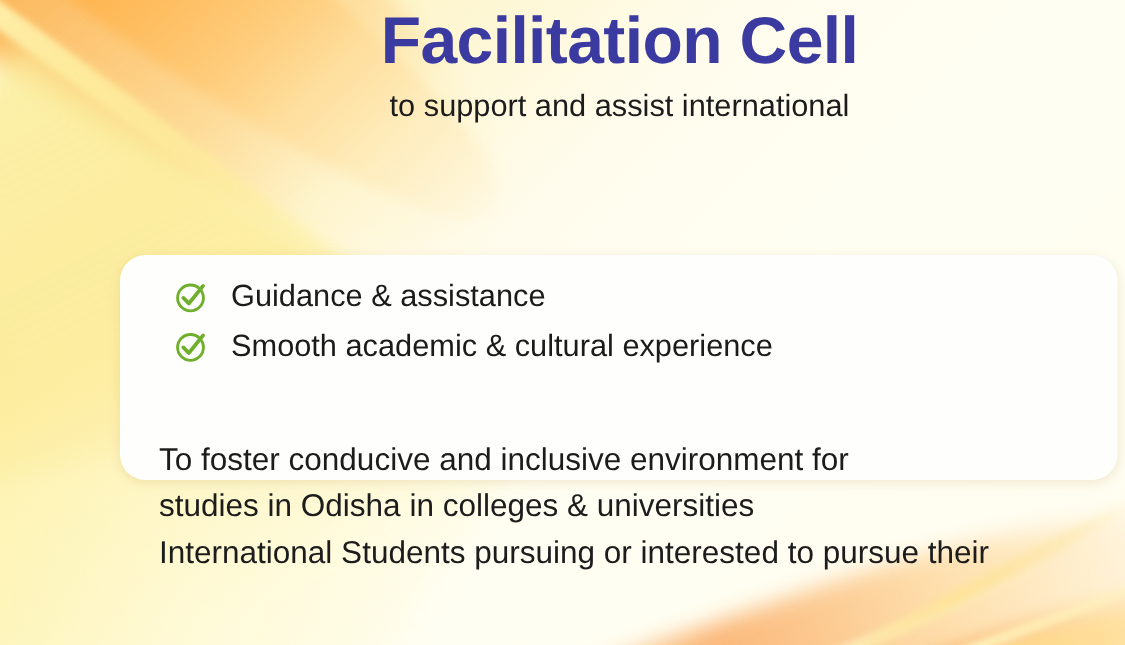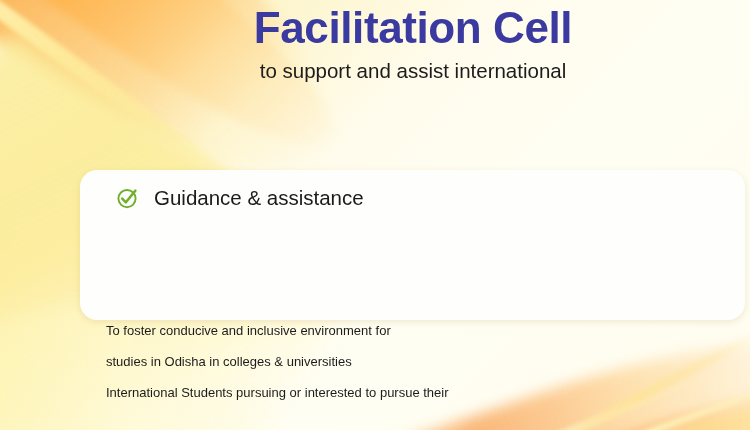--- a/index.html
+++ b/index.html
@@ -272,24 +272,24 @@
     font-size: 20.5px;
     line-height: 24px;
     color: #1b1b1b;
     font-weight: 400;
     white-space: nowrap;
   }
 
   .footer-text {
     position: absolute;
     left: 68px;
-    top: 315px;
+    top: 291px;
     width: 640px;
     color: #1c1c1c;
-    font-size: 13px;
+    font-size: 21px;
     line-height: 31px;
     font-weight: 400;
     text-align: left;
   }
   .footer-text .line { display: block; }
 </style>
 </head>
 <body>
 
 <div class="poster">
@@ -320,20 +320,27 @@
       <ul class="check-list">
 
         <li class="check-item">
           <svg class="check-icon" viewBox="0 0 24 24">
             <circle cx="11" cy="12.6" r="8.6" fill="none" stroke="#6FAF2B" stroke-width="1.9"></circle>
             <path d="M6.2 12.6 L9.9 16.3 L19.4 4.6" fill="none" stroke="#6FAF2B" stroke-width="2.5" stroke-linecap="round" stroke-linejoin="round"></path>
           </svg>
           <span class="check-label">Guidance &amp; assistance</span>
         </li>
 
+        <li class="check-item">
+          <svg class="check-icon" viewBox="0 0 24 24">
+            <circle cx="11" cy="12.6" r="8.6" fill="none" stroke="#6FAF2B" stroke-width="1.9"></circle>
+            <path d="M6.2 12.6 L9.9 16.3 L19.4 4.6" fill="none" stroke="#6FAF2B" stroke-width="2.5" stroke-linecap="round" stroke-linejoin="round"></path>
+          </svg>
+          <span class="check-label">Smooth academic &amp; cultural experience</span>
+        </li>
 
 
       </ul>
     </div>
 
     <div class="footer-text">
       <span class="line">To foster conducive and inclusive environment for</span>
       <span class="line">studies in Odisha in colleges &amp; universities</span>
       <span class="line">International Students pursuing or interested to pursue their</span>
     </div>

